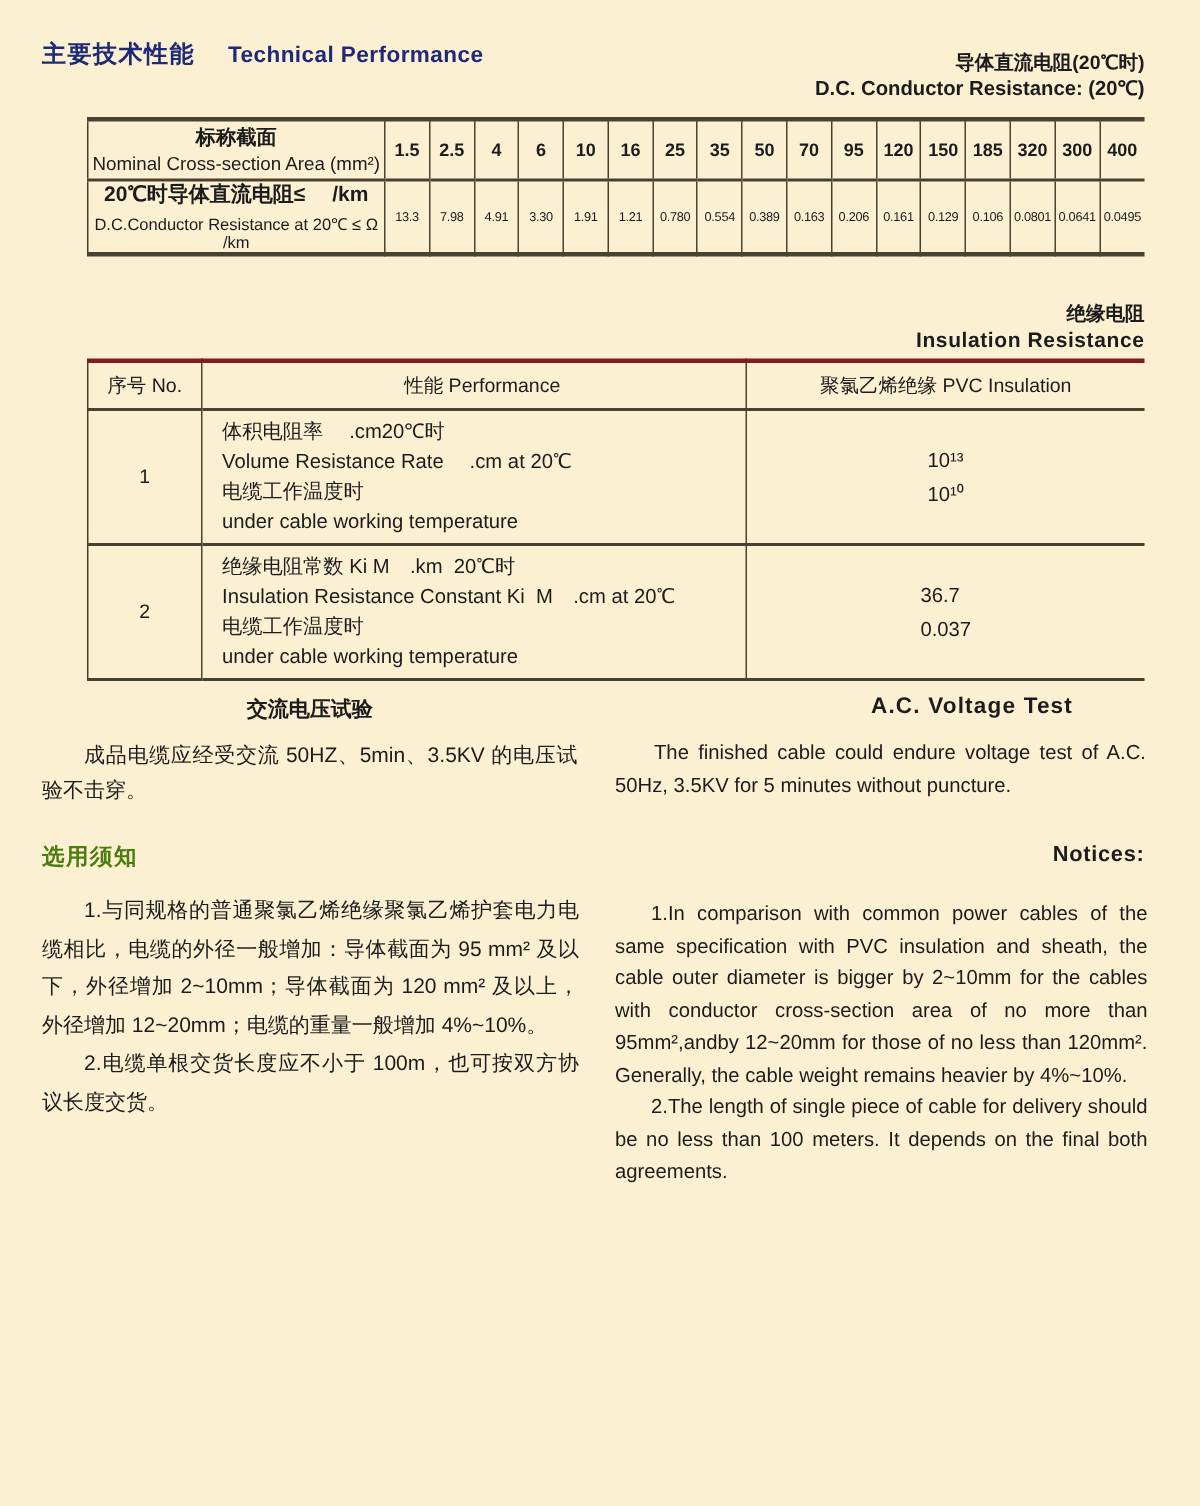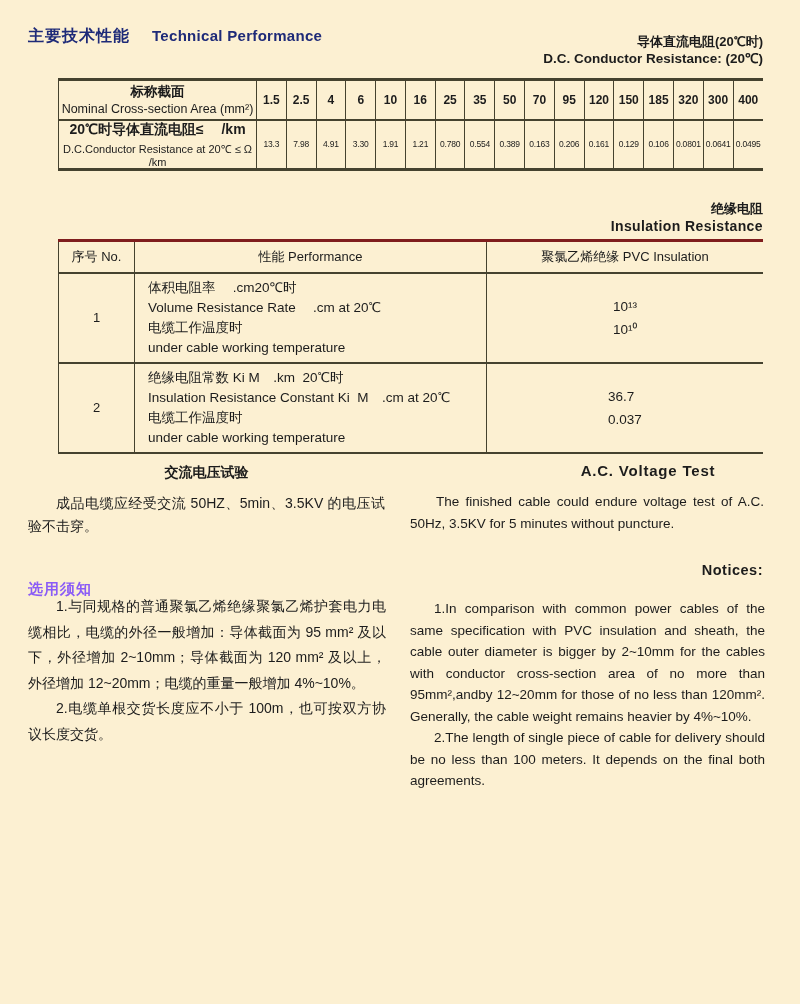--- a/index.html
+++ b/index.html
@@ -61,21 +61,21 @@
 
   
   .ac-zh{left:28px;top:464px;width:357px;}
   .ac-zh .h{text-align:center;font-weight:bold;font-size:14px;}
   .ac-zh .b{margin-top:10px;font-size:14px;line-height:23px;text-align:justify;text-indent:2em;}
   .ac-en{left:410px;top:462px;width:354px;}
   .ac-en .h{text-align:center;padding-left:122px;font-weight:bold;font-size:15px;letter-spacing:0.8px;}
   .ac-en .b{margin-top:12px;font-size:13.5px;line-height:22px;text-align:justify;text-indent:26px;}
 
   
-  .not-zh-h{left:28px;top:580px;color:#8b5cf6;font-weight:bold;font-size:15px;letter-spacing:1px;}
+  .not-zh-h{left:28px;top:562px;color:#4d7c0f;font-weight:bold;font-size:15px;letter-spacing:1px;}
   .not-en-h{right:37px;top:562px;font-weight:bold;font-size:14.5px;letter-spacing:0.5px;}
   .not-zh-b{left:28px;top:594px;width:358px;font-size:14px;line-height:25.5px;text-align:justify;}
   .not-zh-b p{margin:0;text-indent:2em;}
   .not-en-b{left:410px;top:598px;width:355px;font-size:13.5px;line-height:21.5px;text-align:justify;}
   .not-en-b p{margin:0;text-indent:24px;}
 </style>
 </head>
 <body>
 
 <div class="abs page-title">
@@ -140,21 +140,21 @@
 
 <div class="abs ins-head">
   <div class="zh">绝缘电阻</div>
   <div class="en">Insulation Resistance</div>
 </div>
 
 <table class="abs tbl2">
   <tbody>
       <tr class="hrow">
     <td class="hd no">序号 No.</td>
-    <td class="hd perf" style="text-align:center;padding-left:6px;">性能 Performance</td>
+    <td class="hd perf" style="text-align:center;padding-left:17px;">性能 Performance</td>
     <td class="hd pvc">聚氯乙烯绝缘 PVC Insulation</td>
   </tr>
   <tr class="brow">
     <td class="no">1</td>
     <td class="perf">
       <div class="ln pre">体积电阻率　 .cm20℃时</div>
       <div class="ln pre">Volume Resistance Rate　 .cm at 20℃</div>
       <div class="ln pre">电缆工作温度时</div>
       <div class="ln pre">under cable working temperature</div>
     </td>

